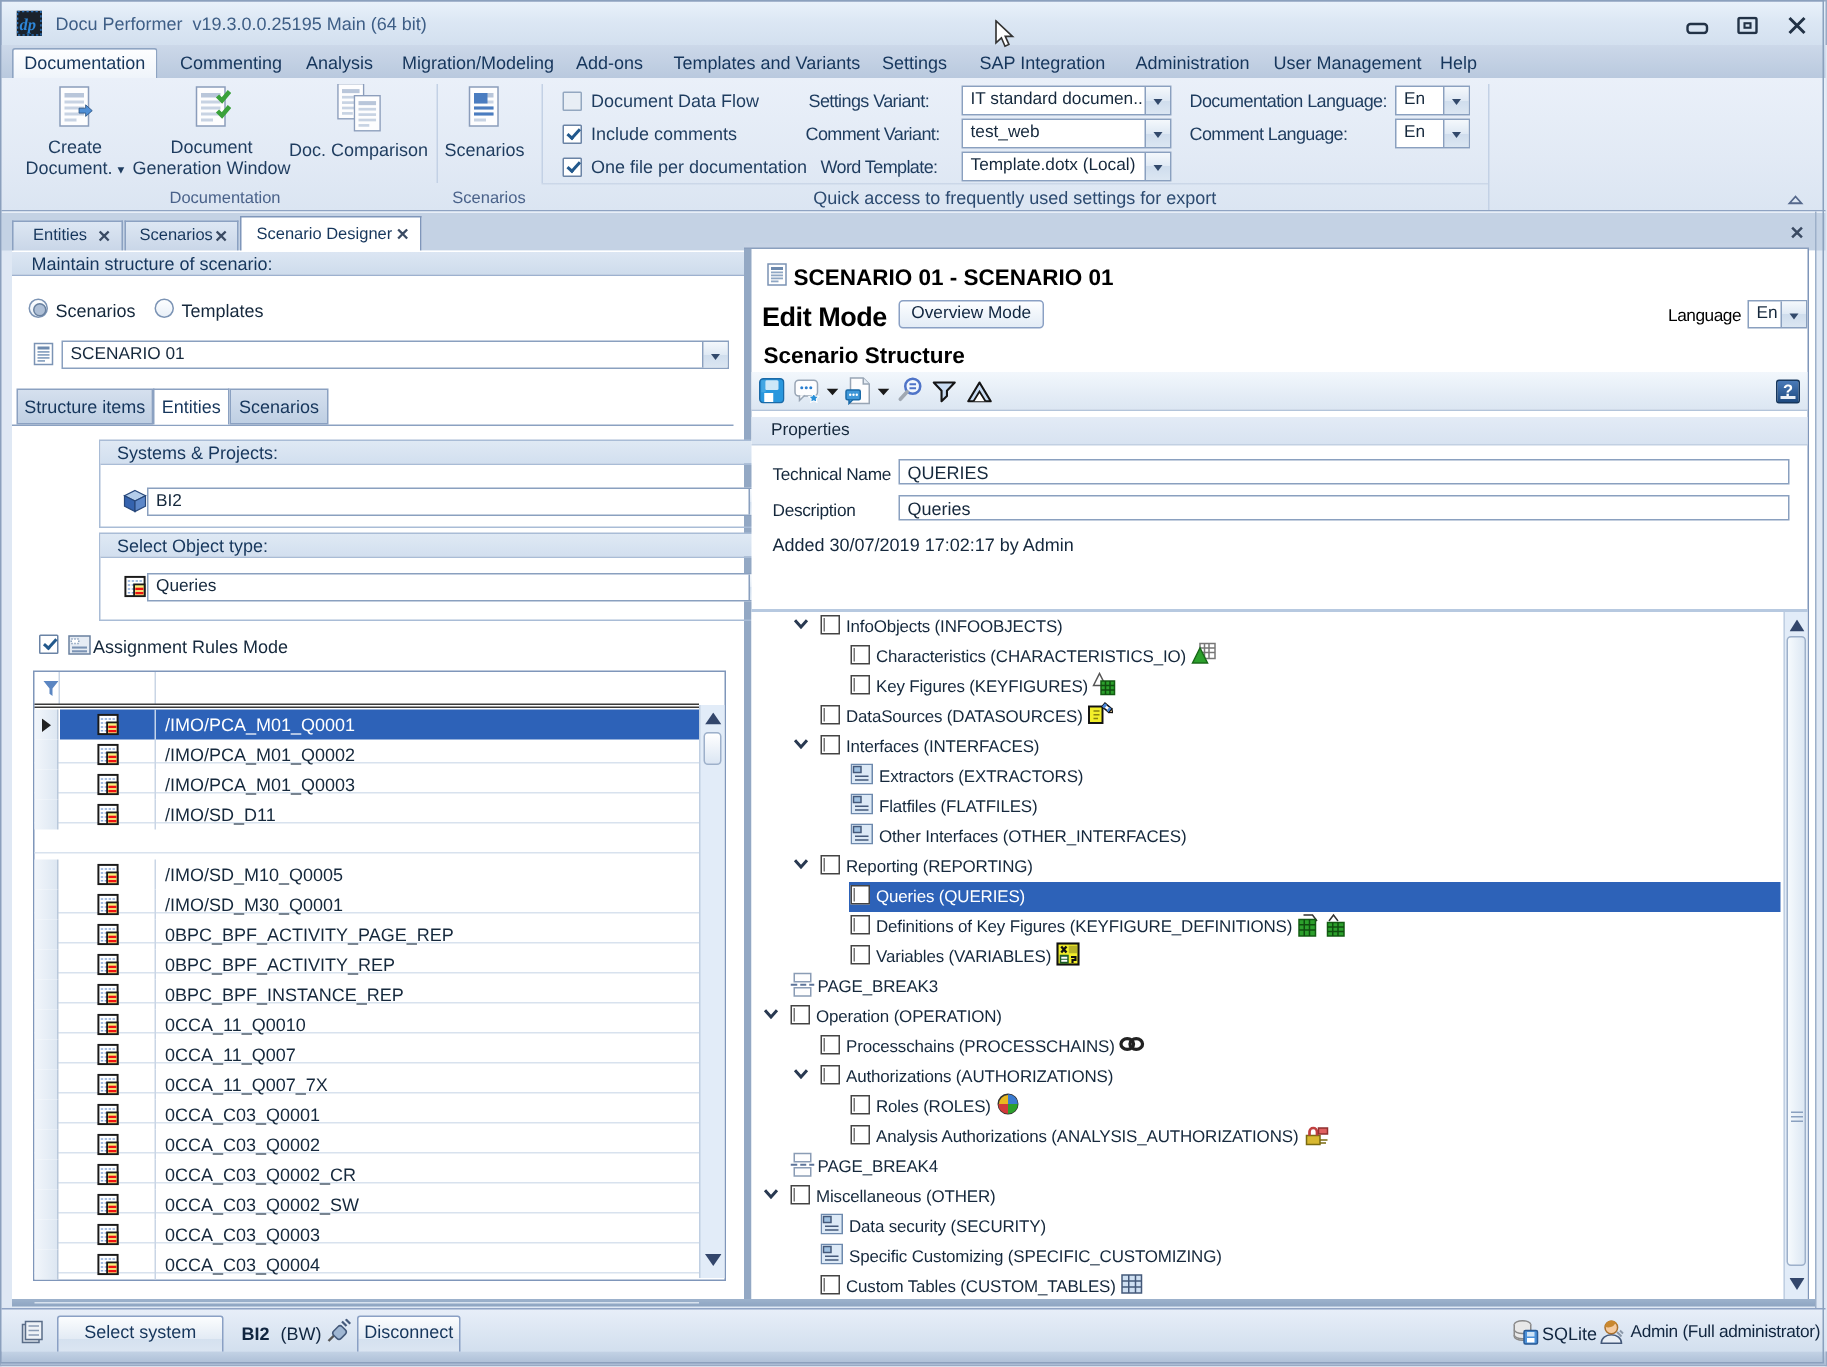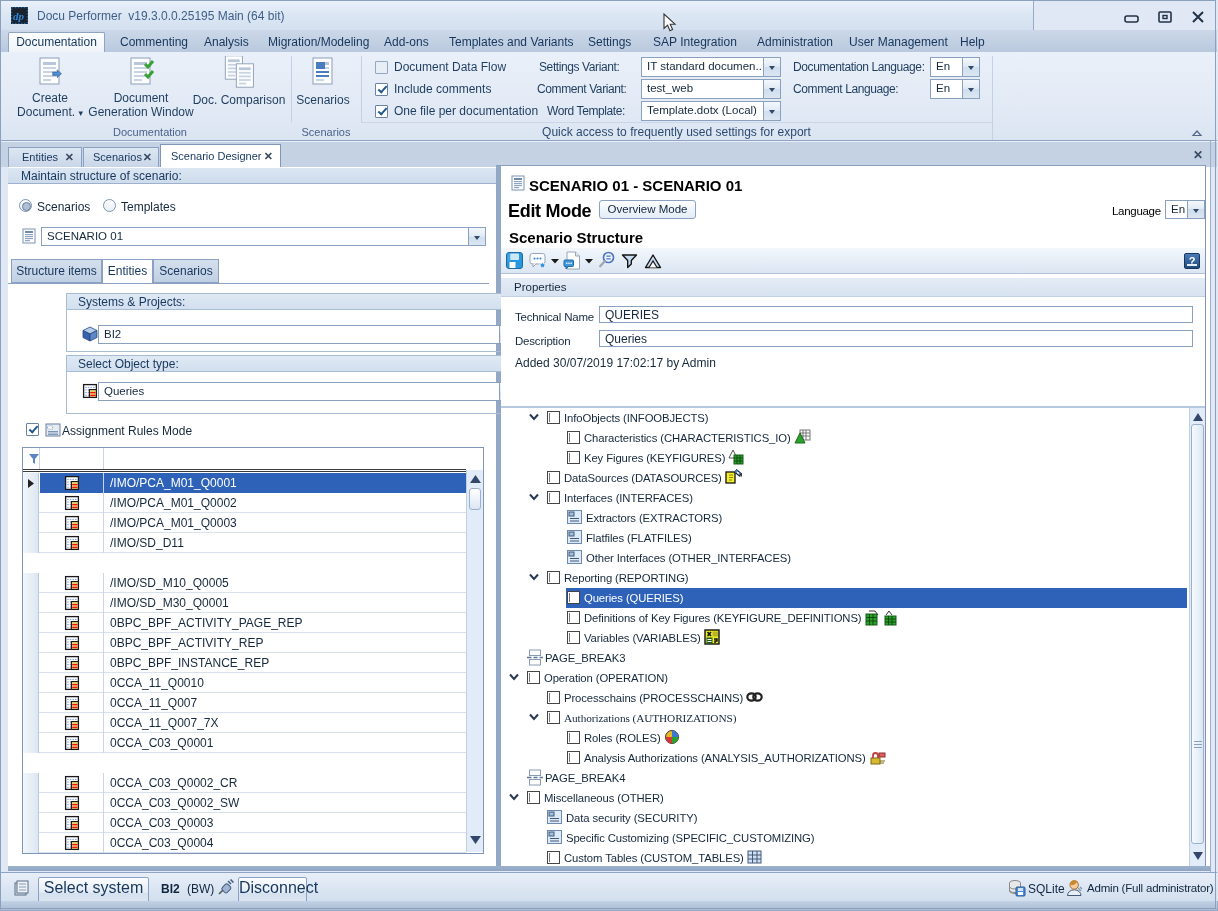--- a/index.html
+++ b/index.html
@@ -1,20 +1,20 @@
 <!DOCTYPE html>
 <html><head>
 <meta charset="utf-8">
 <style>
 * { margin:0; padding:0; box-sizing:border-box; }
 html,body { width:1218px; height:911px; overflow:hidden; }
 body { font-family:"Liberation Sans", sans-serif; font-size:12px; color:#15283c; position:relative; background:#dfe8f4; }
 .abs { position:absolute; }
 
-#titlebar { left:0; top:0; width:1034px; height:30px; background:linear-gradient(#e9f1fa,#dce7f4 45%,#d3e0ef); border:1px solid #98aac5; border-bottom:none; }
+#titlebar { left:0; top:0; width:1218px; height:30px; background:linear-gradient(#e9f1fa,#dce7f4 45%,#d3e0ef); border:1px solid #98aac5; border-bottom:none; }
 #titlebar .title { left:36px; top:8px; color:#3e5e86; font-size:12px; }
 
 #ribbontabs { left:1px; top:30px; width:1216px; height:22px; background:linear-gradient(#ccd8e9,#b9c9de); }
 .rtab { position:absolute; top:3px; height:19px; line-height:19px; padding:0 14px; color:#16365c; font-size:12px; }
 .rtab.active { background:#f3f7fc; background:linear-gradient(#fdfeff,#eff4fa); border:1px solid #8ea4c2; border-bottom:none; border-radius:2px 2px 0 0; top:2px; height:20px; }
 
 #ribbon { left:1px; top:52px; width:1216px; height:89px; background:linear-gradient(#eaf0f9,#e2eaf5 60%,#dbe5f2); border-bottom:1px solid #8fa3c2; }
 .rsep { position:absolute; top:4px; width:1px; height:66px; background:#c3d1e5; }
 .rsep2 { position:absolute; top:4px; width:1px; height:84px; background:#c3d1e5; }
 .bigbtn { position:absolute; text-align:center; color:#1e3c5f; font-size:12px; }
@@ -40,30 +40,30 @@
 .hdrbar { position:absolute; background:linear-gradient(#dce6f3,#cedcec); border-bottom:1px solid #9db1cf; color:#16365c; }
 .sechdr { position:absolute; background:linear-gradient(#dfe9f4,#d2dfef); border-bottom:1px solid #a9bcd6; color:#16365c; }
 .gbox { position:absolute; border:1px solid #a9bcd6;margin-left:44px; }
 .radio { position:absolute; width:13px; height:13px; border-radius:50%; border:1px solid #7b93b4; background:linear-gradient(#fdfeff,#e9f0f8); }
 .radio.sel:after { content:""; position:absolute; left:2px; top:2px; width:7px; height:7px; border-radius:50%; background:#aebfd6; border:1px solid #68809f; }
 
 .ltab { position:absolute; height:24px; background:linear-gradient(#d5e0ee,#bfcfe3); border:1px solid #8ba1c1; color:#16365c; font-size:12px; text-align:center; }
 .ltab.active { background:#fff; border-bottom:none; }
 
 #tbl { position:absolute; left:14px; top:279px; width:462px; height:407px; border:1px solid #7f96ba; }
-.trow { position:absolute; left:0; width:443px; height:20px; border-bottom:1px solid #d8e2ee; }
+.trow { position:absolute; left:0; width:443px; height:36px; border-bottom:1px solid #d8e2ee; }
 .trow .ic { position:absolute; left:41px; top:2px; }
 .trow .tx { position:absolute; left:87px; top:3px; color:#15283c; }
 
 .tnode { position:absolute; height:20px; font-size:11.3px; letter-spacing:-0.1px; color:#15283c; white-space:nowrap; }
 .tchk { display:inline-block; width:13px; height:13px; border:1px solid #444; background:#fff; position:relative; vertical-align:-2px; }
 .tchk:after { content:""; position:absolute; left:1px; top:1px; width:2px; height:9px; border-left:1px solid #777; }
 
 #statusbar { left:1px; top:872px; width:1216px; height:29px; background:linear-gradient(#e7eef8,#d2dfee); border-top:1px solid #8fa3c4; }
-.sbtn { position:absolute; top:4px; height:32px; border:1px solid #8aa0c4; border-radius:2px; background:linear-gradient(#fbfdfe,#e2eaf4 50%,#d5e1ef 50%,#e0e9f4); color:#16365c; text-align:center; font-size:16px; }
+.sbtn { position:absolute; top:4px; height:32px; border:1px solid #8aa0c4; border-radius:2px; background:linear-gradient(#fbfdfe,#e2eaf4 50%,#d5e1ef 50%,#e0e9f4); color:#16365c; text-align:center; font-size:12px; }
 #botstrip { left:0px; top:901px; width:1218px; height:10px; background:linear-gradient(#c3d2e5,#a9bcd4); border:1px solid #98aac5; border-top:none; }
 </style>
 </head>
 <body>
 
 <svg width="0" height="0" style="position:absolute">
 <defs>
 <symbol id="i-query" viewBox="0 0 16 16">
  <rect x="1.6" y="1.6" width="12.8" height="12.8" fill="#fff" stroke="#1a1a1a" stroke-width="1.3"></rect>
  <g stroke="#88a8d8" stroke-width="1" stroke-dasharray="1.6,1">
@@ -390,20 +390,28 @@
           <div class="tx" style="">0CCA_11_Q007_7X</div>
         </div>
         <div class="trow" style="top:260px">
           <div class="abs" style="left:0;top:0;width:16px;height:20px;background:linear-gradient(90deg,#f2f6fb,#dde7f2);border-right:1px solid #b9c8da"></div>
           <div class="abs" style="left:80px;top:0;width:1px;height:20px;background:#c9d5e5"></div>
           <svg class="ic" width="16" height="16">
             <use href="#i-query"></use>
           </svg>
           <div class="tx" style="">0CCA_C03_Q0001</div>
         </div>
+        <div class="trow" style="top:280px">
+          <div class="abs" style="left:0;top:0;width:16px;height:20px;background:linear-gradient(90deg,#f2f6fb,#dde7f2);border-right:1px solid #b9c8da"></div>
+          <div class="abs" style="left:80px;top:0;width:1px;height:20px;background:#c9d5e5"></div>
+          <svg class="ic" width="16" height="16">
+            <use href="#i-query"></use>
+          </svg>
+          <div class="tx" style="">0CCA_C03_Q0002</div>
+        </div>
         <div class="trow" style="top:300px">
           <div class="abs" style="left:0;top:0;width:16px;height:20px;background:linear-gradient(90deg,#f2f6fb,#dde7f2);border-right:1px solid #b9c8da"></div>
           <div class="abs" style="left:80px;top:0;width:1px;height:20px;background:#c9d5e5"></div>
           <svg class="ic" width="16" height="16">
             <use href="#i-query"></use>
           </svg>
           <div class="tx" style="">0CCA_C03_Q0002_CR</div>
         </div>
         <div class="trow" style="top:320px">
           <div class="abs" style="left:0;top:0;width:16px;height:20px;background:linear-gradient(90deg,#f2f6fb,#dde7f2);border-right:1px solid #b9c8da"></div>
@@ -578,21 +586,21 @@
           <rect x="2.5" y="10.5" width="11" height="5.5" fill="#fdfdfe" stroke="#8a9cb5"></rect>
           <path d="M0 8.5 h4.5 M6.5 8.5 h4 M12.5 8.5 h3.5" stroke="#5d7499" stroke-width="1.4"></path>
         </svg><span>PAGE_BREAK3</span></div>
       <div class="tnode" style="left:7px;top:260px;line-height:20px;"><svg width="13" height="8" style="margin-right:6px;vertical-align:1px">
           <path d="M2 1.5 L6 6 L10 1.5" fill="none" stroke="#2a3a52" stroke-width="2"></path>
         </svg><span class="tchk"></span><span style="display:inline-block;width:4px"></span><span>Operation (OPERATION)</span></div>
       <div class="tnode" style="left:27px;top:280px;line-height:20px;"><span style="display:inline-block;width:19px"></span><span class="tchk"></span><span style="display:inline-block;width:4px"></span><span>Processchains (PROCESSCHAINS)</span>&nbsp;<svg width="17" height="16" style="vertical-align:-3px">
           <ellipse cx="5.5" cy="8" rx="4.2" ry="3.6" fill="none" stroke="#222" stroke-width="2.2"></ellipse>
           <ellipse cx="11.5" cy="8" rx="4.2" ry="3.6" fill="none" stroke="#222" stroke-width="2.2"></ellipse>
         </svg></div>
-      <div class="tnode" style="left:27px;top:300px;line-height:20px;font-family:Liberation Serif, serif;"><svg width="13" height="8" style="margin-right:6px;vertical-align:1px">
+      <div class="tnode" style="left:27px;top:300px;line-height:20px;"><svg width="13" height="8" style="margin-right:6px;vertical-align:1px">
           <path d="M2 1.5 L6 6 L10 1.5" fill="none" stroke="#2a3a52" stroke-width="2"></path>
         </svg><span class="tchk"></span><span style="display:inline-block;width:4px"></span><span>Authorizations (AUTHORIZATIONS)</span></div>
       <div class="tnode" style="left:47px;top:320px;line-height:20px;"><span style="display:inline-block;width:19px"></span><span class="tchk"></span><span style="display:inline-block;width:4px"></span><span>Roles (ROLES)</span>&nbsp;<svg width="16" height="16" style="vertical-align:-3px">
           <circle cx="8" cy="8" r="6.5" fill="#e8b820" stroke="#333"></circle>
           <path d="M8 8 L8 1.5 A6.5 6.5 0 0 1 14.5 8 z" fill="#3a7ad0"></path>
           <path d="M8 8 L14.5 8 A6.5 6.5 0 0 1 8 14.5 z" fill="#2ca02c"></path>
           <path d="M8 8 L8 14.5 A6.5 6.5 0 0 1 1.5 8 z" fill="#d03a3a"></path>
         </svg></div>
       <div class="tnode" style="left:47px;top:340px;line-height:20px;"><span style="display:inline-block;width:19px"></span><span class="tchk"></span><span style="display:inline-block;width:4px"></span><span>Analysis Authorizations (ANALYSIS_AUTHORIZATIONS)</span>&nbsp;<svg width="17" height="16" style="vertical-align:-3px">
           <rect x="2" y="9" width="9" height="6" fill="#d8b830" stroke="#7a6a10"></rect>

